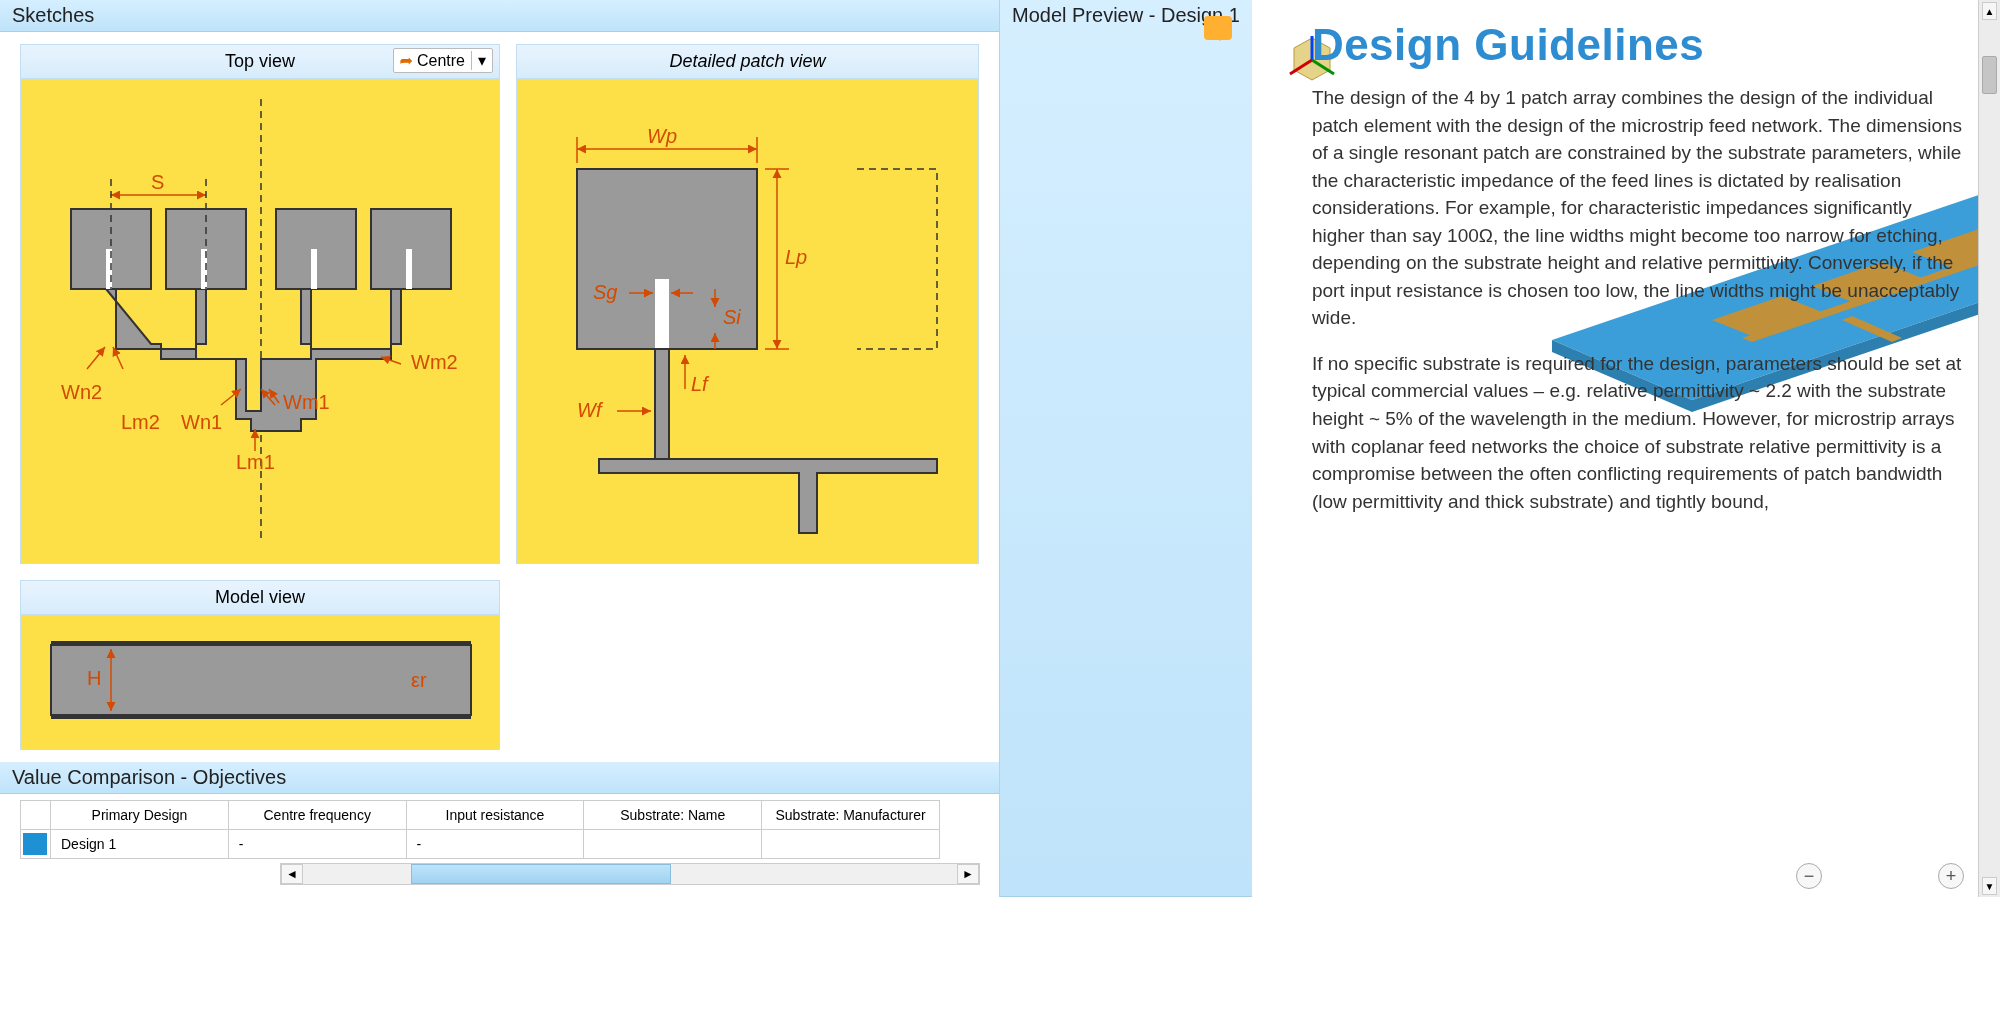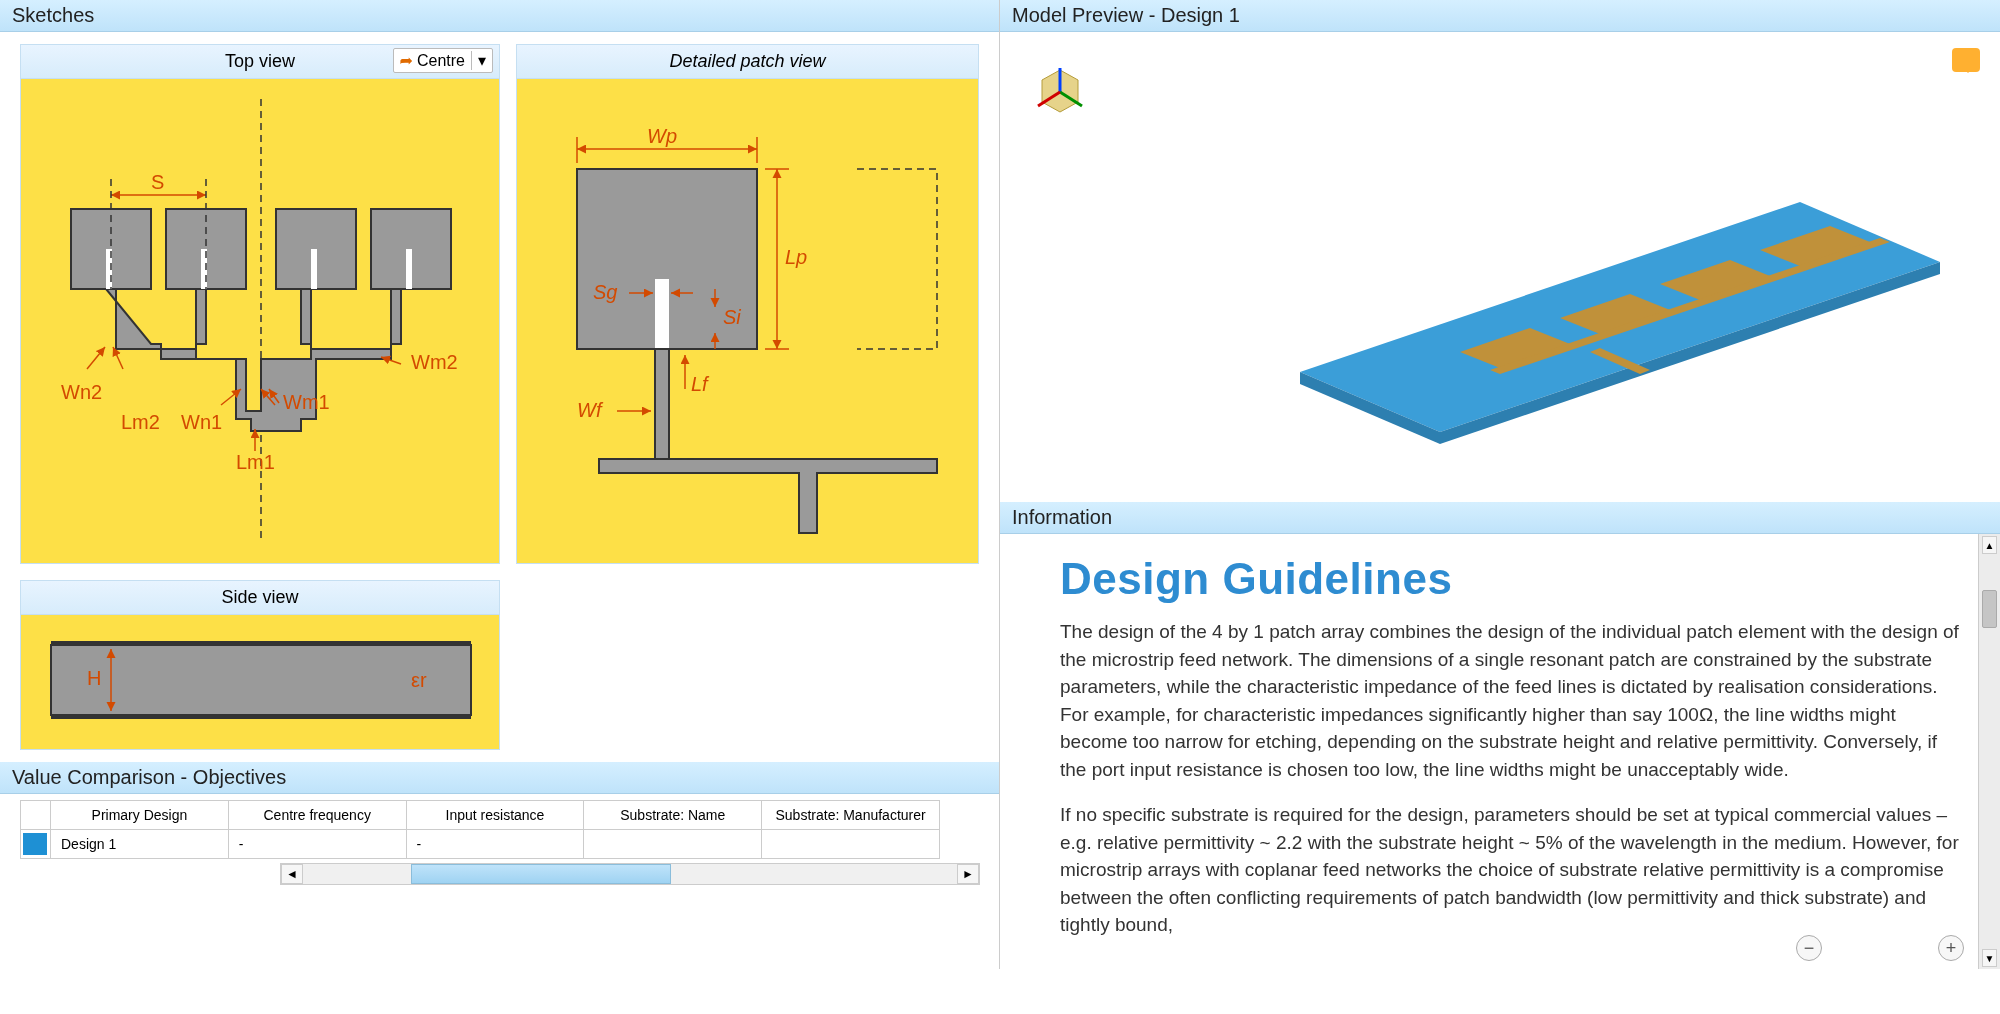--- a/index.html
+++ b/index.html
@@ -1,19 +1,19 @@
 <!DOCTYPE html>
 <html><head>
 <meta charset="utf-8">
 <style>
 * { box-sizing: border-box; margin: 0; padding: 0; font-family: "Segoe UI", Arial, sans-serif; }
 body { background: #fff; width: 2000px; height: 1014px; overflow: hidden; font-size: 16px; }
 .layout { display: grid; grid-template-columns: 1000px 1000px; height: 776px; }
 .left-col { border-right: 1px solid #ccc; display: flex; flex-direction: column; }
-.right-col { display: flex; flex-direction: column; }
+.right-col { display: flex; flex-direction: row; }
 
 .panel-header {
   background: linear-gradient(#d5efff, #bfe3fa);
   border-bottom: 1px solid #a8cfe8;
   padding: 4px 12px;
   font-size: 20px;
   color: #222;
 }
 
 .sketches-body { padding: 12px 20px; flex: none; }
@@ -206,21 +206,21 @@
                     <path d="M6,0 L0,3 L6,6 z" class="dim-arrowhead"></path>
                   </marker>
               </defs>
             </svg>
           </div>
         </div>
       </div>
 
       <div class="sketch-card sideview-card">
         <div class="sketch-card-header">
-          <span>Side view</span>
+          <span>Model view</span>
         </div>
         <div class="sketch-body">
           <svg width="460" height="110" viewBox="0 0 460 110">
             <rect x="20" y="20" width="420" height="70" fill="#9a9a9a" stroke="#333" stroke-width="2"></rect>
             <rect x="20" y="16" width="420" height="5" fill="#333"></rect>
             <rect x="20" y="89" width="420" height="5" fill="#333"></rect>
             <line class="dim-arrow" x1="80" y1="24" x2="80" y2="86" marker-start="url(#ahl3)" marker-end="url(#ahr3)"></line>
             <text class="dim-label" x="56" y="60">H</text>
             <text class="dim-label" x="380" y="62">εr</text>
             <defs>
@@ -289,21 +289,20 @@
         <polygon class="coppert" points="340,260 410,236 450,252 380,276"></polygon>
         <polygon class="coppert" points="440,226 510,202 550,218 480,242"></polygon>
         <polygon class="coppert" points="540,192 610,168 650,184 580,208"></polygon>
         <polygon class="coppert" points="640,158 710,134 750,150 680,174"></polygon>
 
         <polygon class="coppert" points="370,278 760,146 770,150 380,282"></polygon>
         <polygon class="coppert" points="470,260 480,256 530,278 520,282"></polygon>
       </svg>
     </div>
 
-    <div class="panel-header">Information</div>
     <div style="position:relative; flex:1; overflow:hidden;">
       <div class="info-body">
         <div class="info-title">Design Guidelines</div>
         <p class="info-para">The design of the 4 by 1 patch array combines the design of the individual patch element with the design of the microstrip feed network. The dimensions of a single resonant patch are constrained by the substrate parameters, while the characteristic impedance of the feed lines is dictated by realisation considerations. For example, for characteristic impedances significantly higher than say 100Ω, the line widths might become too narrow for etching, depending on the substrate height and relative permittivity. Conversely, if the port input resistance is chosen too low, the line widths might be unacceptably wide.</p>
         <p class="info-para"> If no specific substrate is required for the design, parameters should be set at typical commercial values – e.g. relative permittivity ~ 2.2 with the substrate height ~ 5% of the wavelength in the medium. However, for microstrip arrays with coplanar feed networks the choice of substrate relative permittivity is a compromise between the often conflicting requirements of patch bandwidth (low permittivity and thick substrate) and tightly bound,</p>
       </div>
       <div class="vscroll-stub">
         <div class="vscroll-arrow-t">▲</div>
         <div class="vscroll-arrow-b">▼</div>
       </div>

